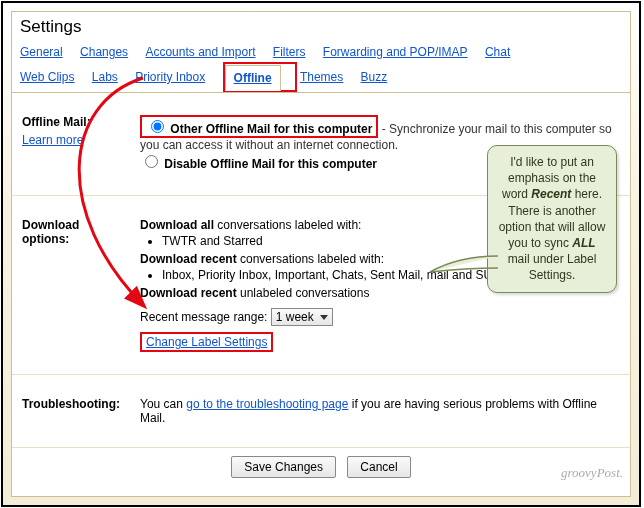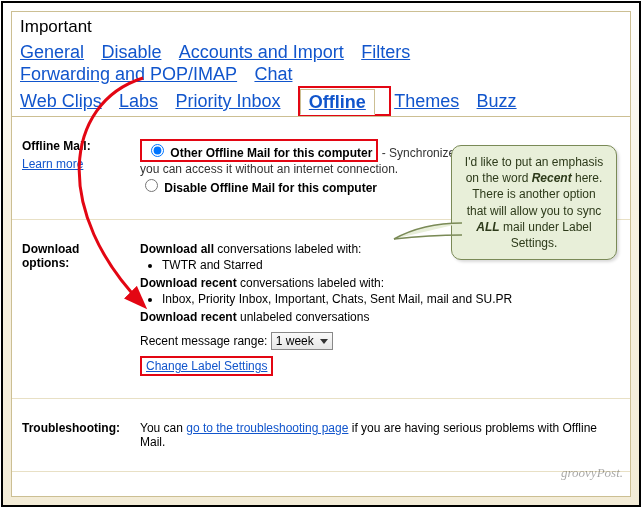--- a/index.html
+++ b/index.html
@@ -35,21 +35,21 @@
     padding: 5px 8px 2px 8px;
   }
   .tabs {
     padding: 3px 8px 0 8px;
     line-height: 20px;
   }
   .tabs a, .tabs span.tab {
     color: #1155cc;
     text-decoration: underline;
     margin-right: 14px;
-    font-size: 18px;
+    font-size: 12px;
     display: inline-block;
     cursor: pointer;
   }
   .tabs .active {
     color: #000;
     text-decoration: none;
     font-weight: bold;
     background: #fff;
     border: 1px solid #ccbf93;
     border-bottom: 1px solid #fff;
@@ -122,21 +122,21 @@
     border-radius: 2px;
     padding: 3px 12px;
     font-size: 12px;
     margin: 0 4px;
     cursor: pointer;
   }
   .callout {
     position: absolute;
     right: 22px;
     top: 142px;
-    width: 166px;
+    width: 130px;
     background: #e8efd9;
     border: 1px solid #7a8a57;
     border-radius: 10px;
     padding: 8px 10px;
     font-size: 12px;
     color: #2d3a1a;
     text-align: center;
     line-height: 1.35;
     box-shadow: 2px 2px 3px rgba(0,0,0,0.15);
   }
@@ -162,25 +162,25 @@
     color: rgba(0,0,0,0.35);
     font-family: Georgia, serif;
     font-style: italic;
   }
 </style>
 </head>
 <body>
 
 <div class="outer-border">
   <div class="inner">
-    <div class="title">Important</div>
+    <div class="title">Settings</div>
 
     <div class="tabs">
       <a class="tab">General</a>
-      <a class="tab">Disable</a>
+      <a class="tab">Changes</a>
       <a class="tab">Accounts and Import</a>
       <a class="tab">Filters</a>
       <a class="tab">Forwarding and POP/IMAP</a>
       <a class="tab">Chat</a>
       <br>
       <a class="tab">Web Clips</a>
       <a class="tab">Labs</a>
       <a class="tab">Priority Inbox</a>
       <span class="tab-highlight">
         <span class="tab active">Offline</span>
@@ -252,20 +252,24 @@
 
         <tr>
           <td class="label">Troubleshooting:</td>
           <td>
             <span>You can </span><a class="link">go to the troubleshooting page</a><span> if you are having serious problems with Offline Mail.</span>
           </td>
         </tr>
       </tbody>
     </table>
 
+    <div class="buttons">
+      <button class="btn">Save Changes</button>
+      <button class="btn">Cancel</button>
+    </div>
   </div>
 
   <svg class="arrow-svg" width="160" height="260">
     <defs>
       <marker id="ah" markerWidth="10" markerHeight="10" refX="6" refY="3" orient="auto">
         <path d="M0,0 L8,3 L0,6 Z" fill="#e30613"></path>
       </marker>
     </defs>
     <path d="M110,5 C30,30 20,140 110,232" stroke="#e30613" stroke-width="3" fill="none" marker-end="url(#ah)"></path>
   </svg>

